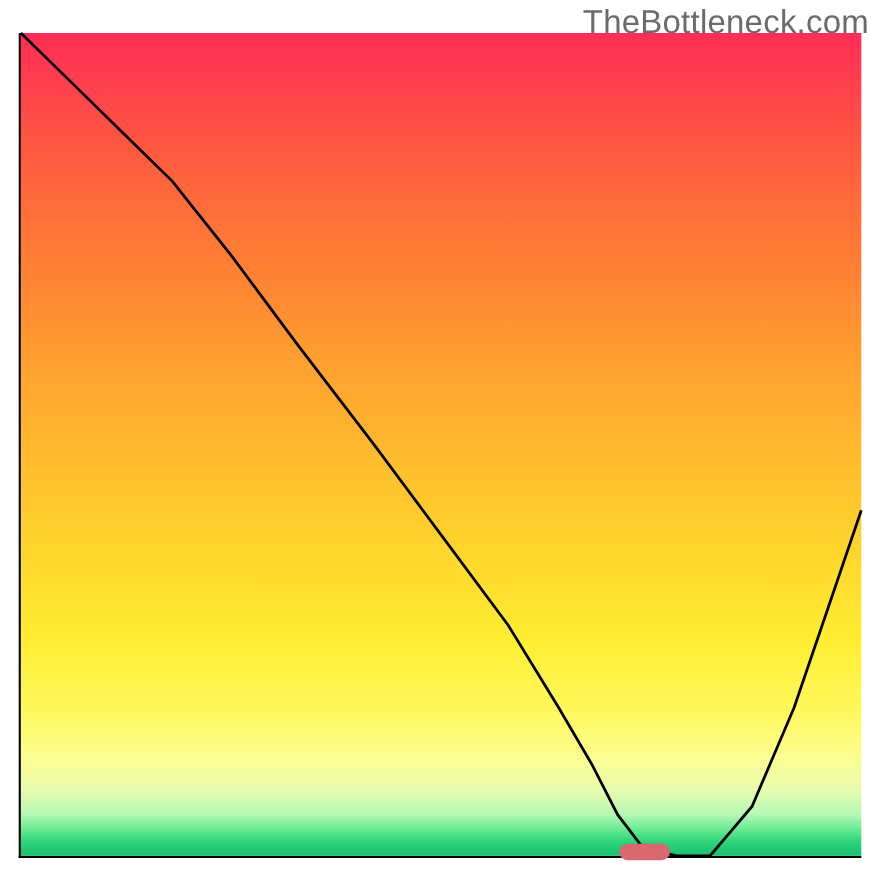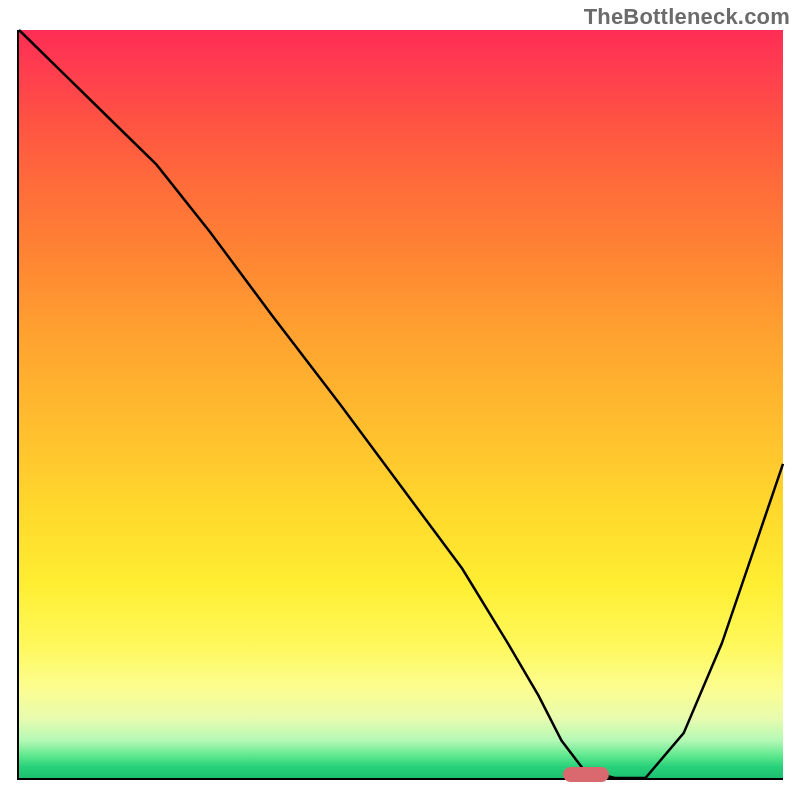--- a/index.html
+++ b/index.html
@@ -8,22 +8,22 @@
     width: 800px;
     height: 800px;
     position: relative;
     font-family: Arial, Helvetica, sans-serif;
     background: #fff;
   }
   .watermark {
     position: absolute;
     top: 4px;
     right: 10px;
-    font-size: 22px;
-    font-weight: 700;
+    font-size: 30px;
+    font-weight: 400;
     color: #6b6b6b;
     letter-spacing: 0.2px;
     z-index: 10;
   }
   .plot-frame {
     position: absolute;
     left: 17px;
     top: 30px;
     width: 766px;
     height: 750px;

